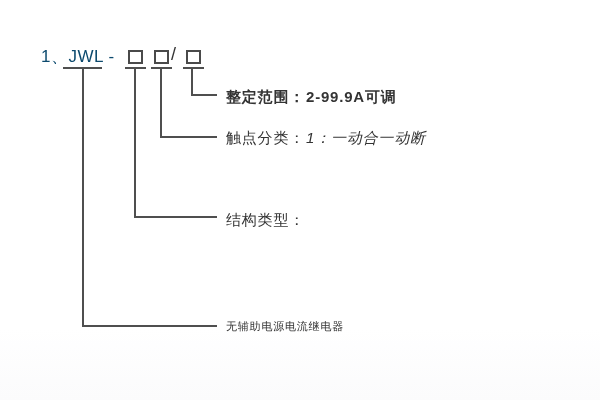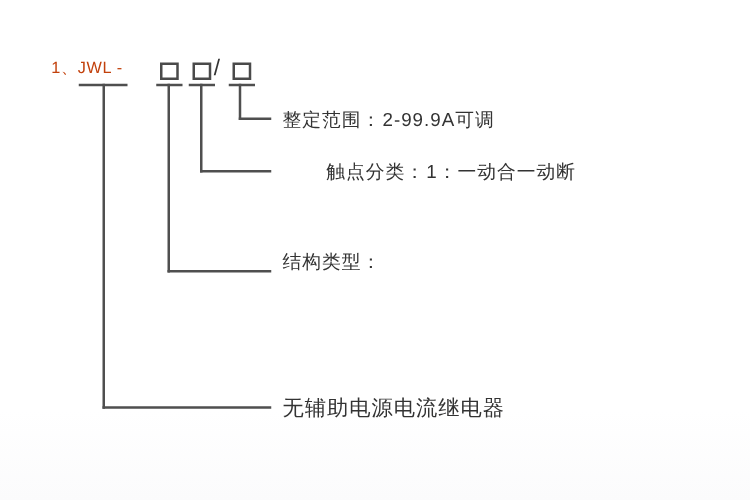--- a/index.html
+++ b/index.html
@@ -5,39 +5,39 @@
   html,body{margin:0;padding:0;}
   body{
     width:600px;height:400px;position:relative;overflow:hidden;
     background:linear-gradient(#ffffff 0%,#ffffff 82%,#fbfbfc 100%);
     font-family:"Liberation Sans","DejaVu Sans",sans-serif;
     color:#333333;
   }
   .abs{position:absolute;}
   
   .model-title{
-    left:41px;top:45px;font-size:13px;letter-spacing:0.5px;color:#c2410c;
+    left:41px;top:45px;font-size:17px;letter-spacing:0.5px;color:#0c4a6e;
     white-space:nowrap;
   }
   .digit-box{
     width:15px;height:14px;box-sizing:border-box;
     border:2px solid #4a4a4a;background:transparent;
   }
   .slash{left:171px;top:44px;font-size:18px;color:#333;}
   
   .line{background:#4f4f4f;}
   .hline{height:2px;}
   .vline{width:2px;}
   
   .ann{left:226px;font-size:15px;letter-spacing:0.8px;color:#333;
        display:flex;align-items:flex-start;white-space:nowrap;}
   .ann .lbl{display:inline-block;width:80px;flex:0 0 80px;}
   .ann-single{line-height:19px;}
-  .opts div{line-height:27px;}
-  .product{left:226px;top:317px;font-size:17px;letter-spacing:0.8px;
+  .opts div{line-height:27px;font-style:italic;}
+  .product{left:226px;top:317px;font-size:11px;letter-spacing:0.8px;
            line-height:19px;white-space:nowrap;}
 </style>
 </head>
 <body>
 
 <div class="abs model-title">1、JWL -</div>
 <div class="abs digit-box" style="left:128px;top:50px;"></div>
 <div class="abs digit-box" style="left:154px;top:50px;"></div>
 <div class="abs slash">/</div>
 <div class="abs digit-box" style="left:186px;top:50px;"></div>
@@ -50,29 +50,29 @@
 <div class="abs line vline" style="left:82px;top:67px;height:260px;"></div>
 <div class="abs line vline" style="left:134px;top:67px;height:151px;"></div>
 <div class="abs line vline" style="left:160px;top:67px;height:71px;"></div>
 <div class="abs line vline" style="left:191px;top:67px;height:29px;"></div>
 
 <div class="abs line hline" style="left:191px;top:94px;width:26px;"></div>
 <div class="abs line hline" style="left:160px;top:136px;width:57px;"></div>
 <div class="abs line hline" style="left:134px;top:216px;width:83px;"></div>
 <div class="abs line hline" style="left:82px;top:325px;width:135px;"></div>
 
-<div class="abs ann ann-single" style="top:87px;">
+<div class="abs ann ann-single" style="top:87px;font-weight:bold;">
   <span class="lbl">整定范围：</span>
   <span>2-99.9A可调</span>
 </div>
 
 <div class="abs ann" style="top:124px;">
-  <span class="lbl" style="line-height:27px;margin-left:35px;">触点分类：</span>
+  <span class="lbl" style="line-height:27px;">触点分类：</span>
   <div class="opts">
     <div>1：一动合一动断</div>
   </div>
 </div>
 
-<div class="abs ann" style="top:196px;">
+<div class="abs ann" style="top:206px;">
   <span class="lbl" style="line-height:27px;">结构类型：</span>
 </div>
 
 <div class="abs product">无辅助电源电流继电器</div>
 
 </body></html>

